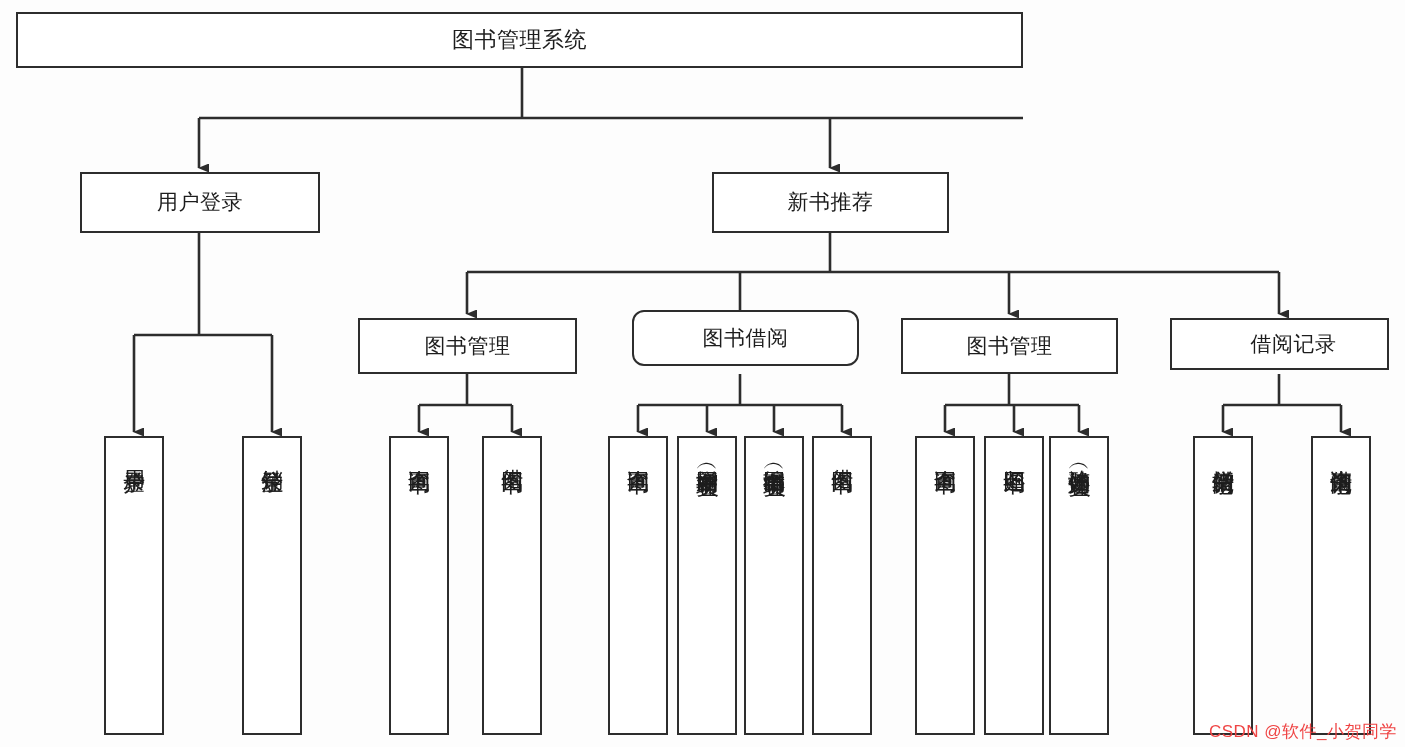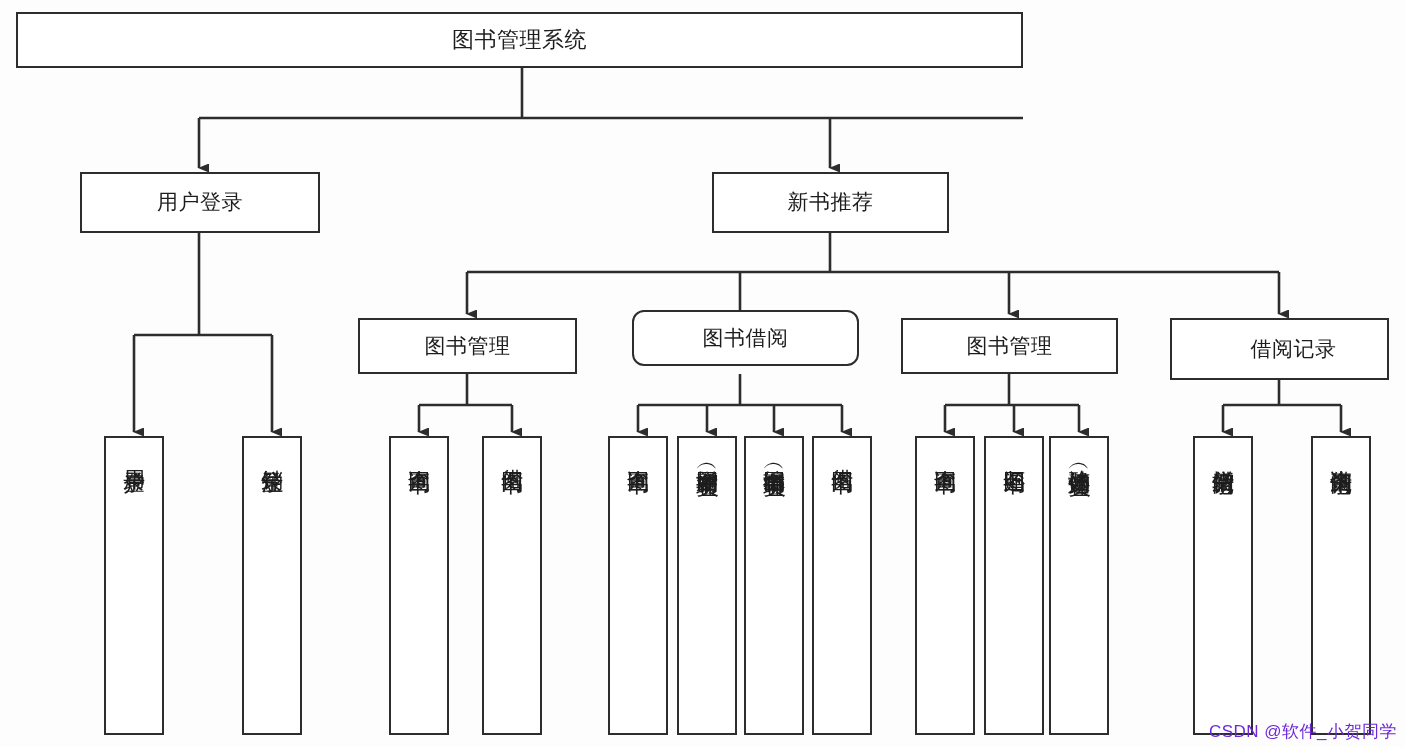--- a/index.html
+++ b/index.html
@@ -64,21 +64,21 @@
     max-height: 268px;
   }
   .node.vert.tall .node-label {
     max-height: 280px;
   }
   #watermark {
     position: absolute;
     right: 8px;
     bottom: 4px;
     font-size: 17px;
-    color: #6d28d9;
+    color: #ef4444;
     letter-spacing: 0.5px;
     white-space: nowrap;
     user-select: none;
   }
 </style>
 </head>
 <body>
 
 <div id="diagram-root">
 
@@ -146,21 +146,21 @@
 
   <div class="node horiz" style="left:358px; top:318px; width:219px; height:56px;">
     <span class="node-label">图书管理</span>
   </div>
   <div class="node horiz" style="left:632px; top:310px; width:227px; height:56px;border-radius:12px;">
     <span class="node-label">图书借阅</span>
   </div>
   <div class="node horiz" style="left:901px; top:318px; width:217px; height:56px;">
     <span class="node-label">图书管理</span>
   </div>
-  <div class="node horiz" style="left:1170px; top:318px; width:219px; height:62px;padding-left:28px;">
+  <div class="node horiz" style="left:1170px; top:318px; width:219px; height:52px;padding-left:28px;">
     <span class="node-label">借阅记录</span>
   </div>
 
   <div class="node vert" style="left:104px; top:436px; width:60px; height:299px;">
     <span class="node-label">用户登录</span>
   </div>
   <div class="node vert" style="left:242px; top:436px; width:60px; height:299px;">
     <span class="node-label">注销登录</span>
   </div>
 

